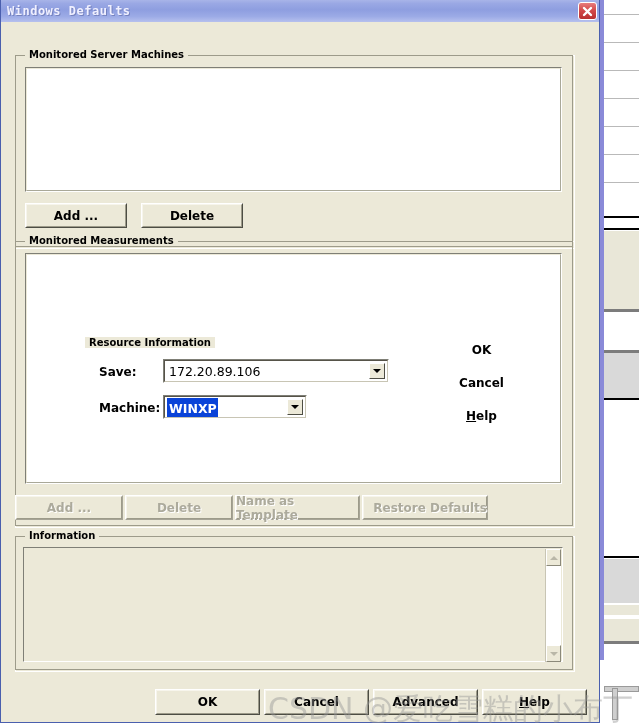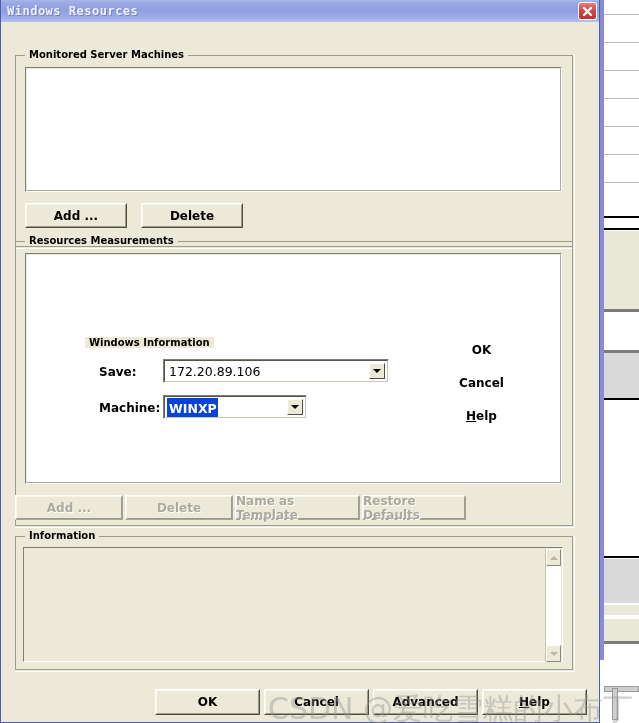--- a/index.html
+++ b/index.html
@@ -410,21 +410,21 @@
   <div class="bg-scroll-edge"></div>
   <div class="bg-corner-mark">
     <div class="bar-h"></div>
     <div class="bar-v"></div>
   </div>
 </div>
 
 <div class="win" id="main-window">
 
   <div class="titlebar inactive">
-    <span class="title-text">Windows Resources</span>
+    <span class="title-text">Windows Defaults</span>
     <span class="close-btn inactive-close">
       <svg width="13" height="13" viewBox="0 0 13 13" aria-hidden="true">
         <path d="M3 3 L10 10 M10 3 L3 10" stroke="#ffffff" stroke-width="2.4" stroke-linecap="round"></path>
       </svg>
     </span>
   </div>
 
   <div class="client">
 
     <div class="groupbox" style="left:14px; top:27px; width:560px; height:200px;">
@@ -440,38 +440,38 @@
         </div>
         <div class="btn" style="left:126px; top:148px; width:102px; height:25px;">
           <span class="btn-inner"></span>
           <span class="btn-label">Delete</span>
         </div>
       </div>
     </div>
 
     <div class="groupbox" style="left:14px; top:213px; width:560px; height:293px;">
       <div class="gb-frame"></div>
-      <div class="gb-label">Resources Measurements</div>
+      <div class="gb-label">Monitored Measurements</div>
       <div class="gb-body">
         <div class="sunken-white" style="left:10px; top:12px; width:537px; height:231px;">
           <div class="inner-edge"></div>
         </div>
         <div class="btn disabled" style="left:0px; top:254px; width:108px; height:25px;">
           <span class="btn-inner"></span>
           <span class="btn-label">Add ...</span>
         </div>
         <div class="btn disabled" style="left:110px; top:254px; width:108px; height:25px;">
           <span class="btn-inner"></span>
           <span class="btn-label">Delete</span>
         </div>
         <div class="btn disabled" style="left:220px; top:254px; width:125px; height:25px;">
           <span class="btn-inner"></span>
           <span class="btn-label">Name as Template</span>
         </div>
-        <div class="btn disabled" style="left:347px; top:254px; width:104px; height:25px;justify-content:flex-end;">
+        <div class="btn disabled" style="left:347px; top:254px; width:126px; height:25px;justify-content:flex-end;">
           <span class="btn-inner"></span>
           <span class="btn-label">Restore Defaults</span>
         </div>
       </div>
     </div>
 
     <div class="groupbox" style="left:14px; top:508px; width:560px; height:142px;">
       <div class="gb-frame"></div>
       <div class="gb-label">Information</div>
       <div class="gb-body">
@@ -517,21 +517,21 @@
       <svg width="13" height="13" viewBox="0 0 13 13" aria-hidden="true">
         <path d="M3 3 L10 10 M10 3 L3 10" stroke="#ffffff" stroke-width="2.4" stroke-linecap="round"></path>
       </svg>
     </span>
   </div>
 
   <div class="client">
 
     <div class="groupbox" style="left:28px; top:36px; width:335px; height:98px;">
       <div class="gb-frame"></div>
-      <div class="gb-label">Windows Information</div>
+      <div class="gb-label">Resource Information</div>
       <div class="gb-body">
         <div class="field-label" style="left:24px; top:22px;">Save:</div>
         <div class="combo" style="left:88px; top:16px; width:226px; height:24px;">
           <div class="combo-inner">
             <span class="combo-text">172.20.89.106</span>
             <span class="combo-arrow">
               <span class="arrow-down"></span>
             </span>
           </div>
         </div>

